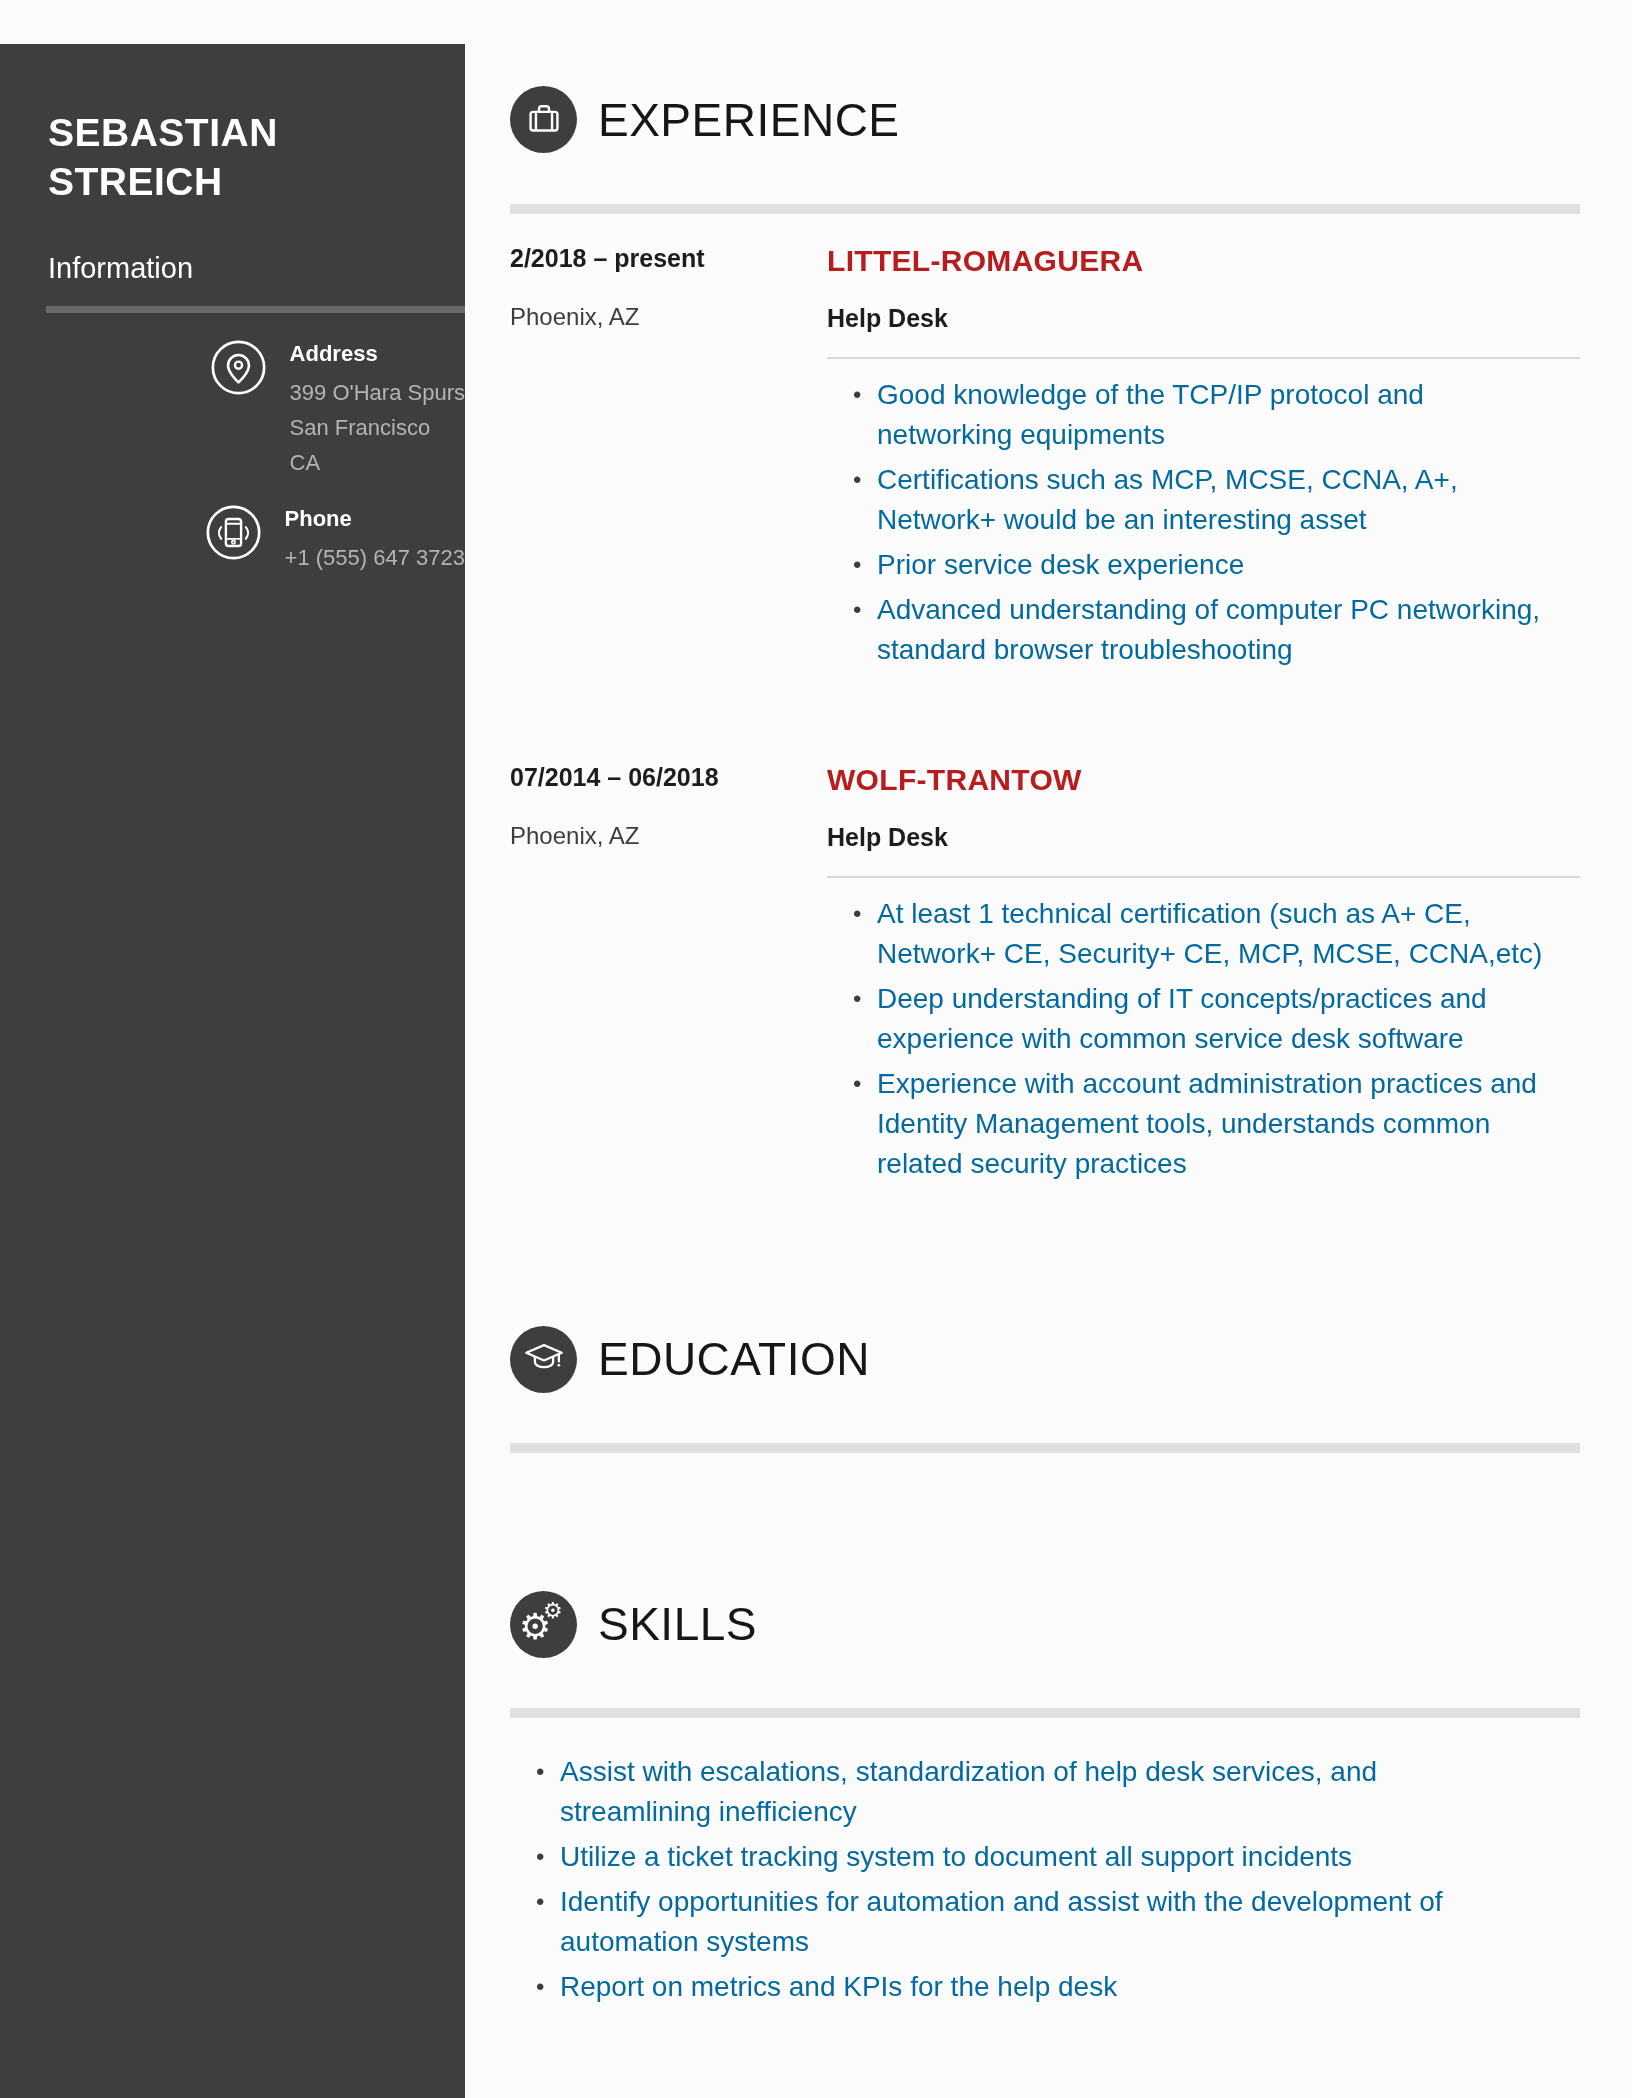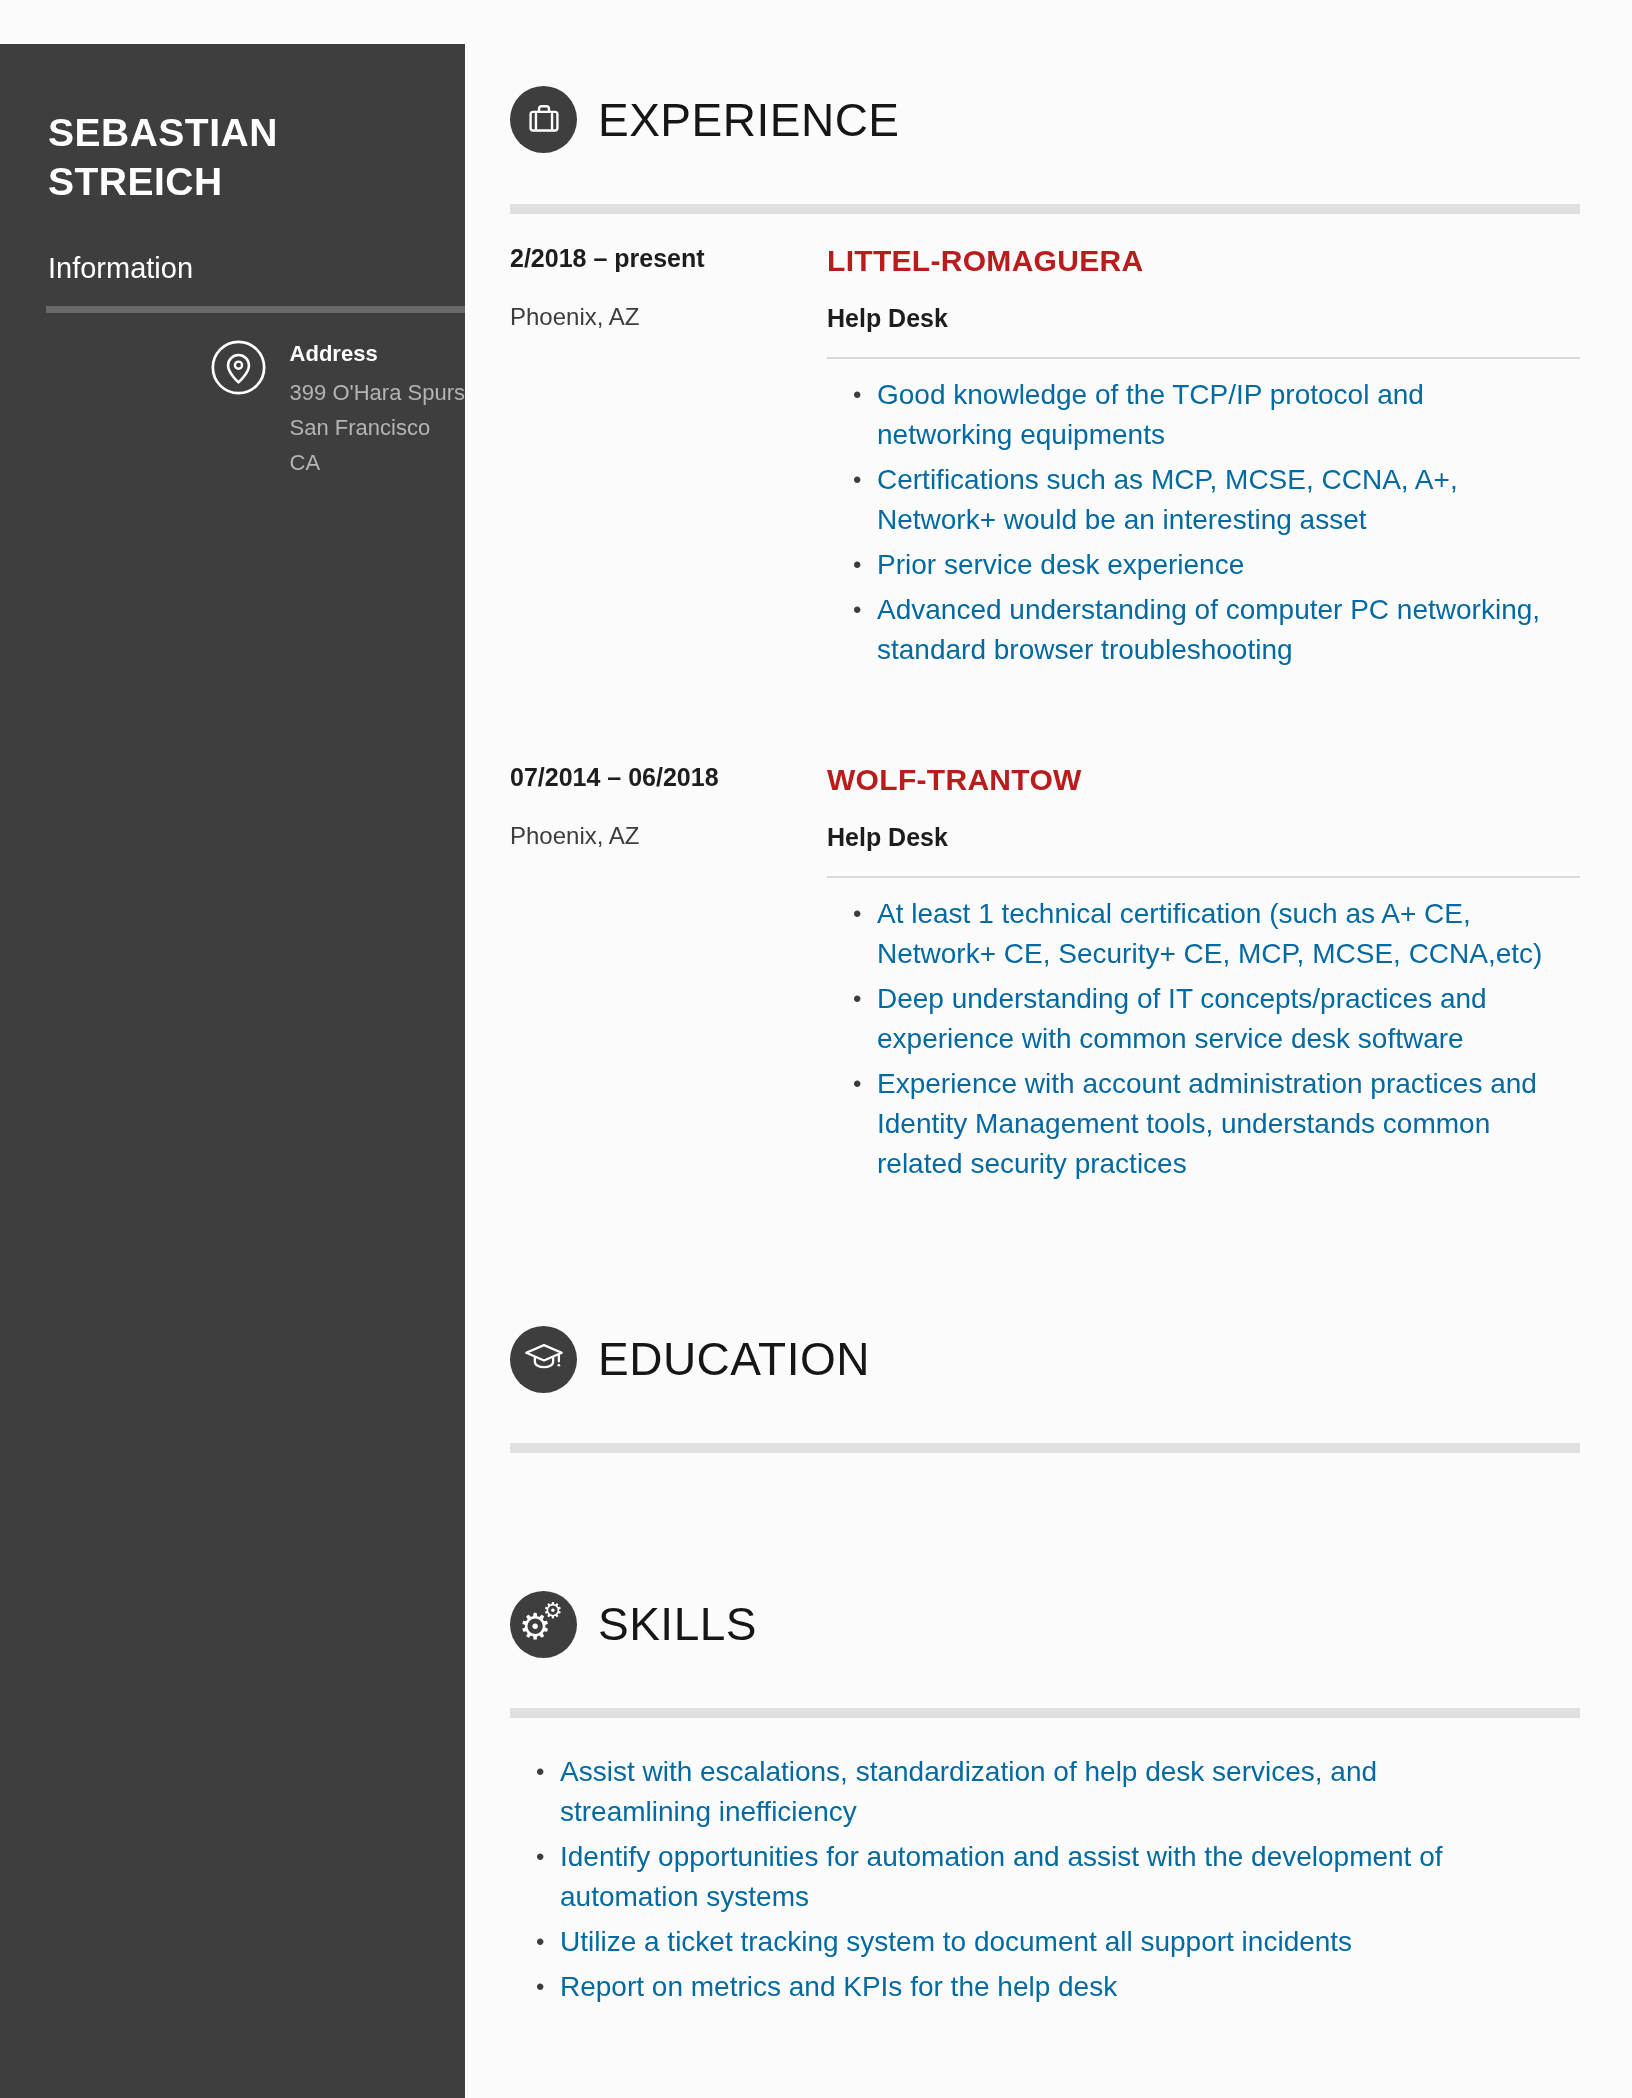--- a/index.html
+++ b/index.html
@@ -104,20 +104,37 @@
         </svg>
       </div>
       <div class="contact-body">
         <div class="contact-label">Address</div>
         <div class="contact-line">399 O'Hara Spurs</div>
         <div class="contact-line">San Francisco</div>
         <div class="contact-line">CA</div>
       </div>
     </div>
 
+    <div class="contact-row phone-row">
+      <div class="contact-icon">
+        <svg width="57" height="57" viewBox="0 0 48 48" fill="none" stroke="#FFFFFF" stroke-linecap="round" stroke-linejoin="round">
+          <circle cx="24" cy="24" r="21.6" stroke-width="2.3"></circle>
+          <rect x="17.6" y="12.6" width="12.8" height="22.8" rx="2.2" stroke-width="2"></rect>
+          <path d="M17.6 16.6h12.8" stroke-width="1.6"></path>
+          <path d="M17.6 29.4h12.8" stroke-width="1.6"></path>
+          <circle cx="24" cy="32.3" r="1.4" stroke-width="1.4"></circle>
+          <path d="M13.6 19.5c-2.4 2.9-2.4 6.9 0 9.8" stroke-width="1.8"></path>
+          <path d="M34.4 19.5c2.4 2.9 2.4 6.9 0 9.8" stroke-width="1.8"></path>
+        </svg>
+      </div>
+      <div class="contact-body">
+        <div class="contact-label">Phone</div>
+        <div class="contact-line">+1 (555) 647 3723</div>
+      </div>
+    </div>
   </aside>
 
   <main class="main">
 
     <section class="section section-experience">
       <div class="section-header">
         <div class="section-badge">
           <svg width="46" height="46" viewBox="0 0 48 48" fill="none" stroke="#FFFFFF" stroke-width="2.5" stroke-linecap="round" stroke-linejoin="round">
             <rect x="10" y="15.5" width="28" height="19.5" rx="2.6"></rect>
             <path d="M18.8 15.5v-3a2.8 2.8 0 0 1 2.8-2.8h4.8a2.8 2.8 0 0 1 2.8 2.8v3"></path>
@@ -186,20 +203,20 @@
         <div class="section-badge">
           <span class="gear gear-big">⚙</span>
           <span class="gear gear-small">⚙</span>
         </div>
         <h1 class="section-title">SKILLS</h1>
       </div>
       <div class="section-bar"></div>
 
       <ul class="bullets wide">
         <li>Assist with escalations, standardization of help desk services, and streamlining inefficiency</li>
+        <li>Utilize a ticket tracking system to document all support incidents</li>
         <li>Identify opportunities for automation and assist with the development of automation systems</li>
-        <li>Utilize a ticket tracking system to document all support incidents</li>
         <li>Report on metrics and KPIs for the help desk</li>
       </ul>
     </section>
 
   </main>
 </div>
 
 </body></html>

